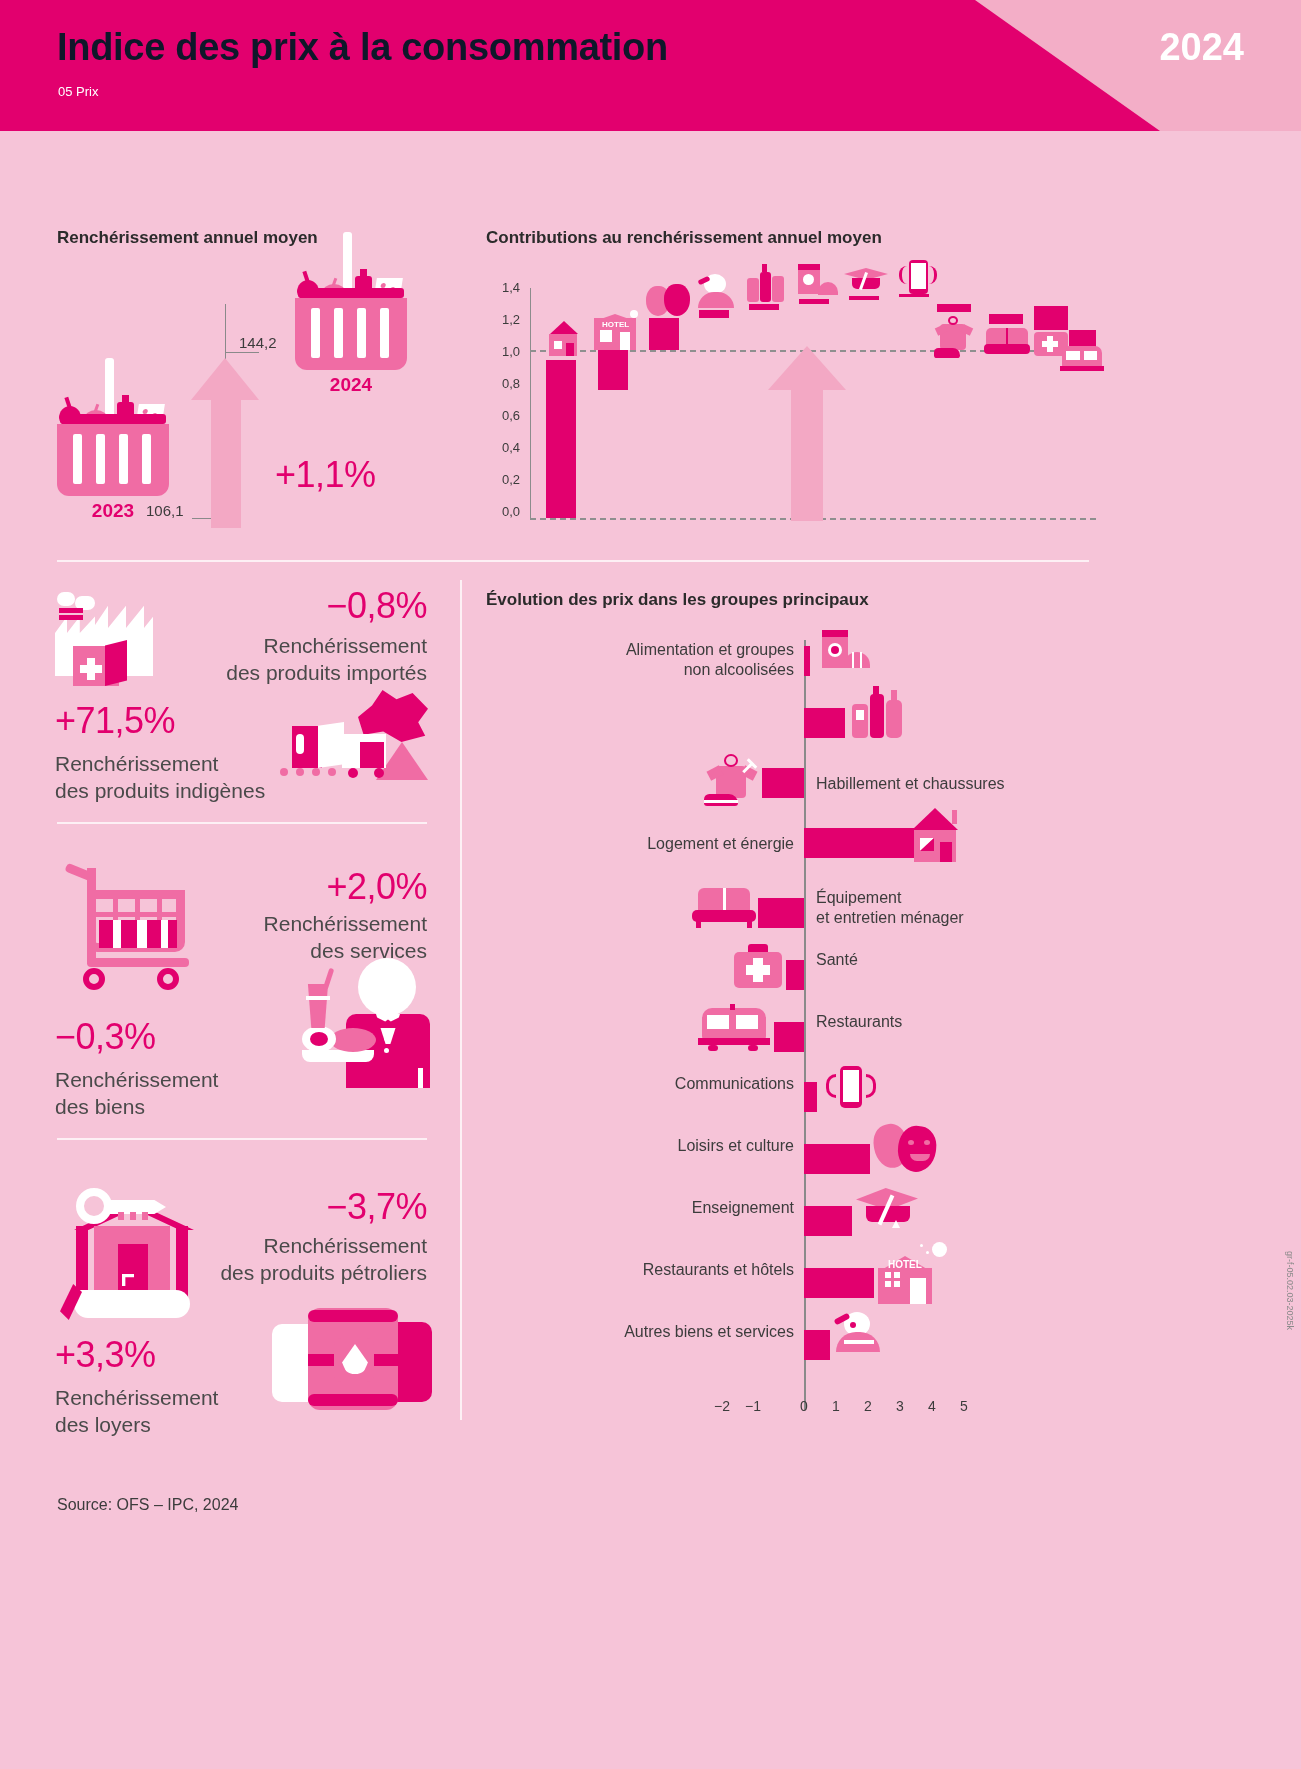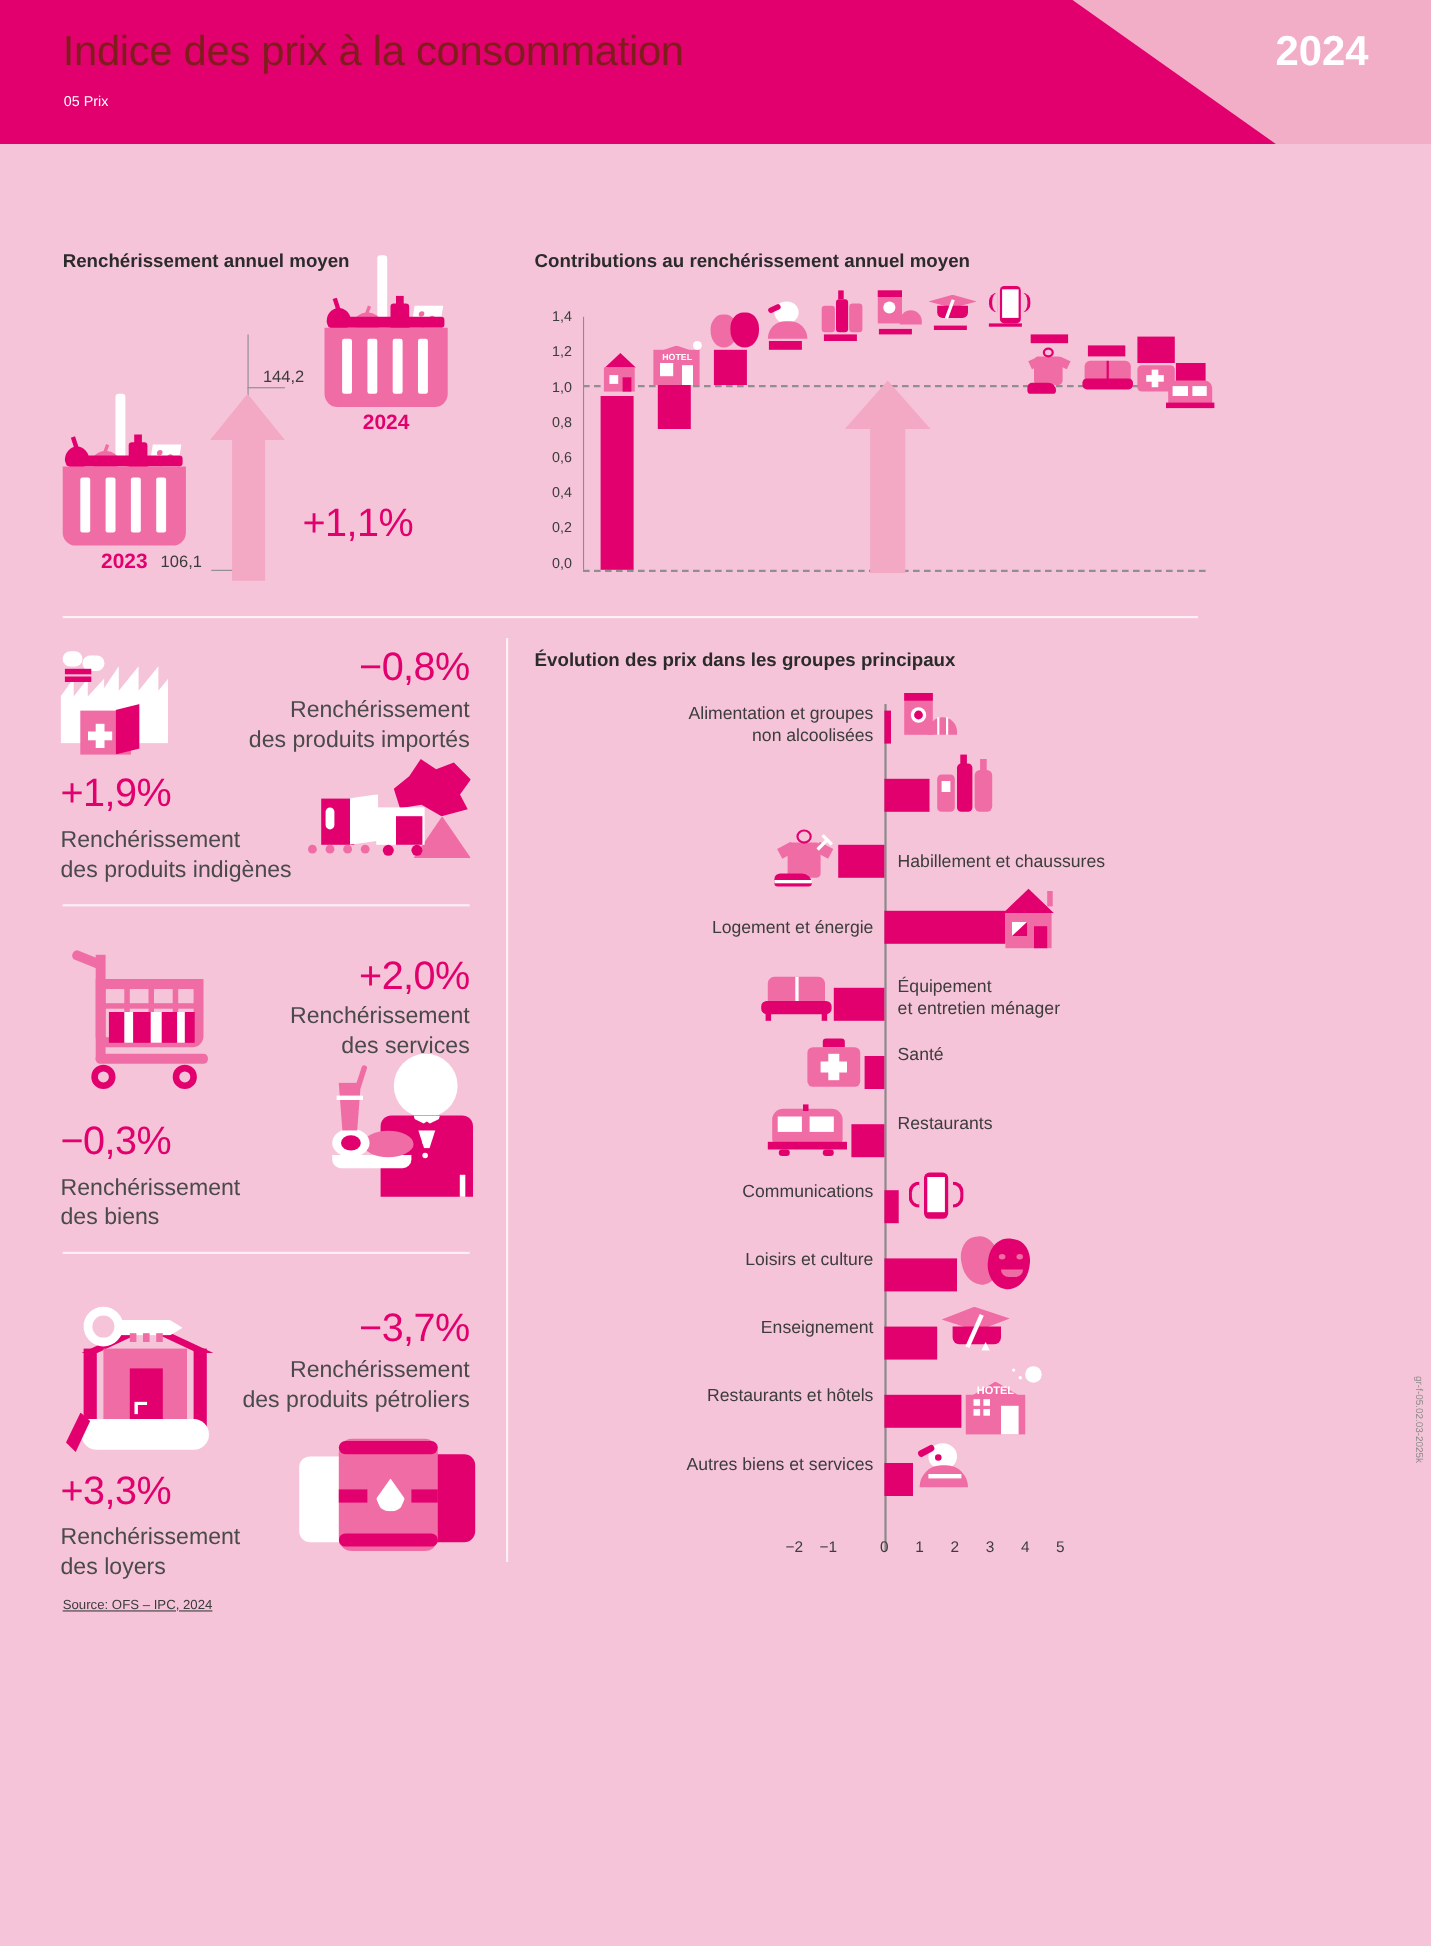--- a/index.html
+++ b/index.html
@@ -13,21 +13,21 @@
 
   
   .header { position: absolute; left: 0; top: 0; width: 1301px; height: 131px; overflow: hidden; }
   .header-bg-light { position: absolute; inset: 0; background: #f3aec7; }
   .header-bg-main {
     position: absolute; inset: 0; background: #e2006e;
     clip-path: polygon(0 0, 975px 0, 1160px 131px, 0 131px);
   }
   .header-title {
     position: absolute; left: 57px; top: 26px;
-    font-size: 38px; font-weight: normal; color: #7f1d1d;
+    font-size: 38px; font-weight: bold; color: #0f172a;
     letter-spacing: -0.3px;
   }
   .header-sub { position: absolute; left: 58px; top: 84px; font-size: 13px; color: #ffffff; }
   .header-year {
     position: absolute; right: 57px; top: 26px;
     font-size: 38px; font-weight: bold; color: #ffffff;
   }
 
   
   .sec-title { font-size: 17px; font-weight: bold; color: #2b2b2b; }
@@ -90,21 +90,21 @@
   #panel-groups .sec-title { position: absolute; left: 0; top: 10px; }
   .g-zero { position: absolute; width: 2px; background: #8a8a8a; }
   .g-bar { position: absolute; background: #e2006e; height: 30px; }
   .g-lbl { position: absolute; font-size: 16px; color: #3c3c3c; line-height: 1.25; }
   .g-lbl.right { text-align: left; }
   .g-lbl.left { text-align: right; }
   .g-ticklbl { position: absolute; font-size: 14px; color: #3c3c3c; width: 20px; text-align: center; }
   .g-icon { position: absolute; }
 
   
-  .source { position: absolute; left: 57px; top: 1452px; font-size: 12px; color: #3c3c3c; text-decoration: underline; }
+  .source { position: absolute; left: 57px; top: 1496px; font-size: 16px; color: #3c3c3c; }
   .footer { position: absolute; left: 0; top: 1689px; width: 1301px; height: 80px; background: #e2006e; }
   .flagbox { position: absolute; left: 42px; top: 24px; width: 30px; height: 22px; background: #ffffff; }
   .flagbox:before { content: ""; position: absolute; left: 13px; top: 4px; width: 4px; height: 14px; background: #e2006e; }
   .flagbox:after { content: ""; position: absolute; left: 8px; top: 9px; width: 14px; height: 4px; background: #e2006e; }
   .site { position: absolute; left: 82px; top: 28px; font-size: 13px; color: #ffffff; }
   .copy { position: absolute; right: 52px; top: 28px; font-size: 12px; color: #ffffff; }
   .sidecode {
     position: absolute; right: 6px; top: 1330px; font-size: 9px; color: #8a8a8a;
     transform: rotate(90deg); transform-origin: right top; white-space: nowrap;
   }
@@ -299,21 +299,21 @@
       <div class="ic wt" style="left:38px; top:10px; width:60px; height:74px; clip-path: polygon(0 35%,25% 5%,25% 35%,55% 5%,55% 35%,85% 5%,85% 35%,100% 20%,100% 100%,0 100%);"></div>
       <div class="ic wt" style="left:2px; top:0px; width:18px; height:14px; border-radius:9px;"></div>
       <div class="ic wt" style="left:20px; top:4px; width:20px; height:14px; border-radius:10px;"></div>
       <div class="ic dk" style="left:4px; top:16px; width:24px; height:5px;"></div>
       <div class="ic dk" style="left:4px; top:23px; width:24px; height:5px;"></div>
       <div class="ic lt" style="left:18px; top:54px; width:46px; height:40px;"></div>
       <div class="ic dk" style="left:50px; top:48px; width:22px; height:46px; clip-path: polygon(0 12%,100% 0,100% 88%,0 100%);"></div>
       <div class="ic wt" style="left:32px; top:66px; width:8px; height:22px;"></div>
       <div class="ic wt" style="left:25px; top:73px; width:22px; height:8px;"></div>
     </div>
-    <div class="stat-pct" style="left:55px; top:700px;">+1,9%</div>
+    <div class="stat-pct" style="left:55px; top:700px;">+71,5%</div>
     <div class="stat-cap" style="left:55px; top:750px; width:260px; white-space:pre-line;">Renchérissement
 des produits indigènes</div>
 
     <div class="stat-pct" style="left:232px; top:585px; width:195px; text-align:right;">−0,8%</div>
     <div class="stat-cap" style="left:180px; top:632px; width:247px; text-align:right; white-space:pre-line;">Renchérissement
 des produits importés</div>
 
     <div class="ic" style="position:absolute; left:280px; top:690px; width:152px; height:110px;">
       <div class="ic dk" style="left:78px; top:0px; width:70px; height:52px; clip-path: polygon(20% 30%,35% 0,55% 18%,78% 6%,100% 36%,86% 62%,96% 88%,62% 100%,36% 80%,8% 86%,0 52%);"></div>
       <div class="ic lt" style="left:96px; top:52px; width:52px; height:38px; clip-path: polygon(50% 0, 100% 100%, 0 100%);"></div>

